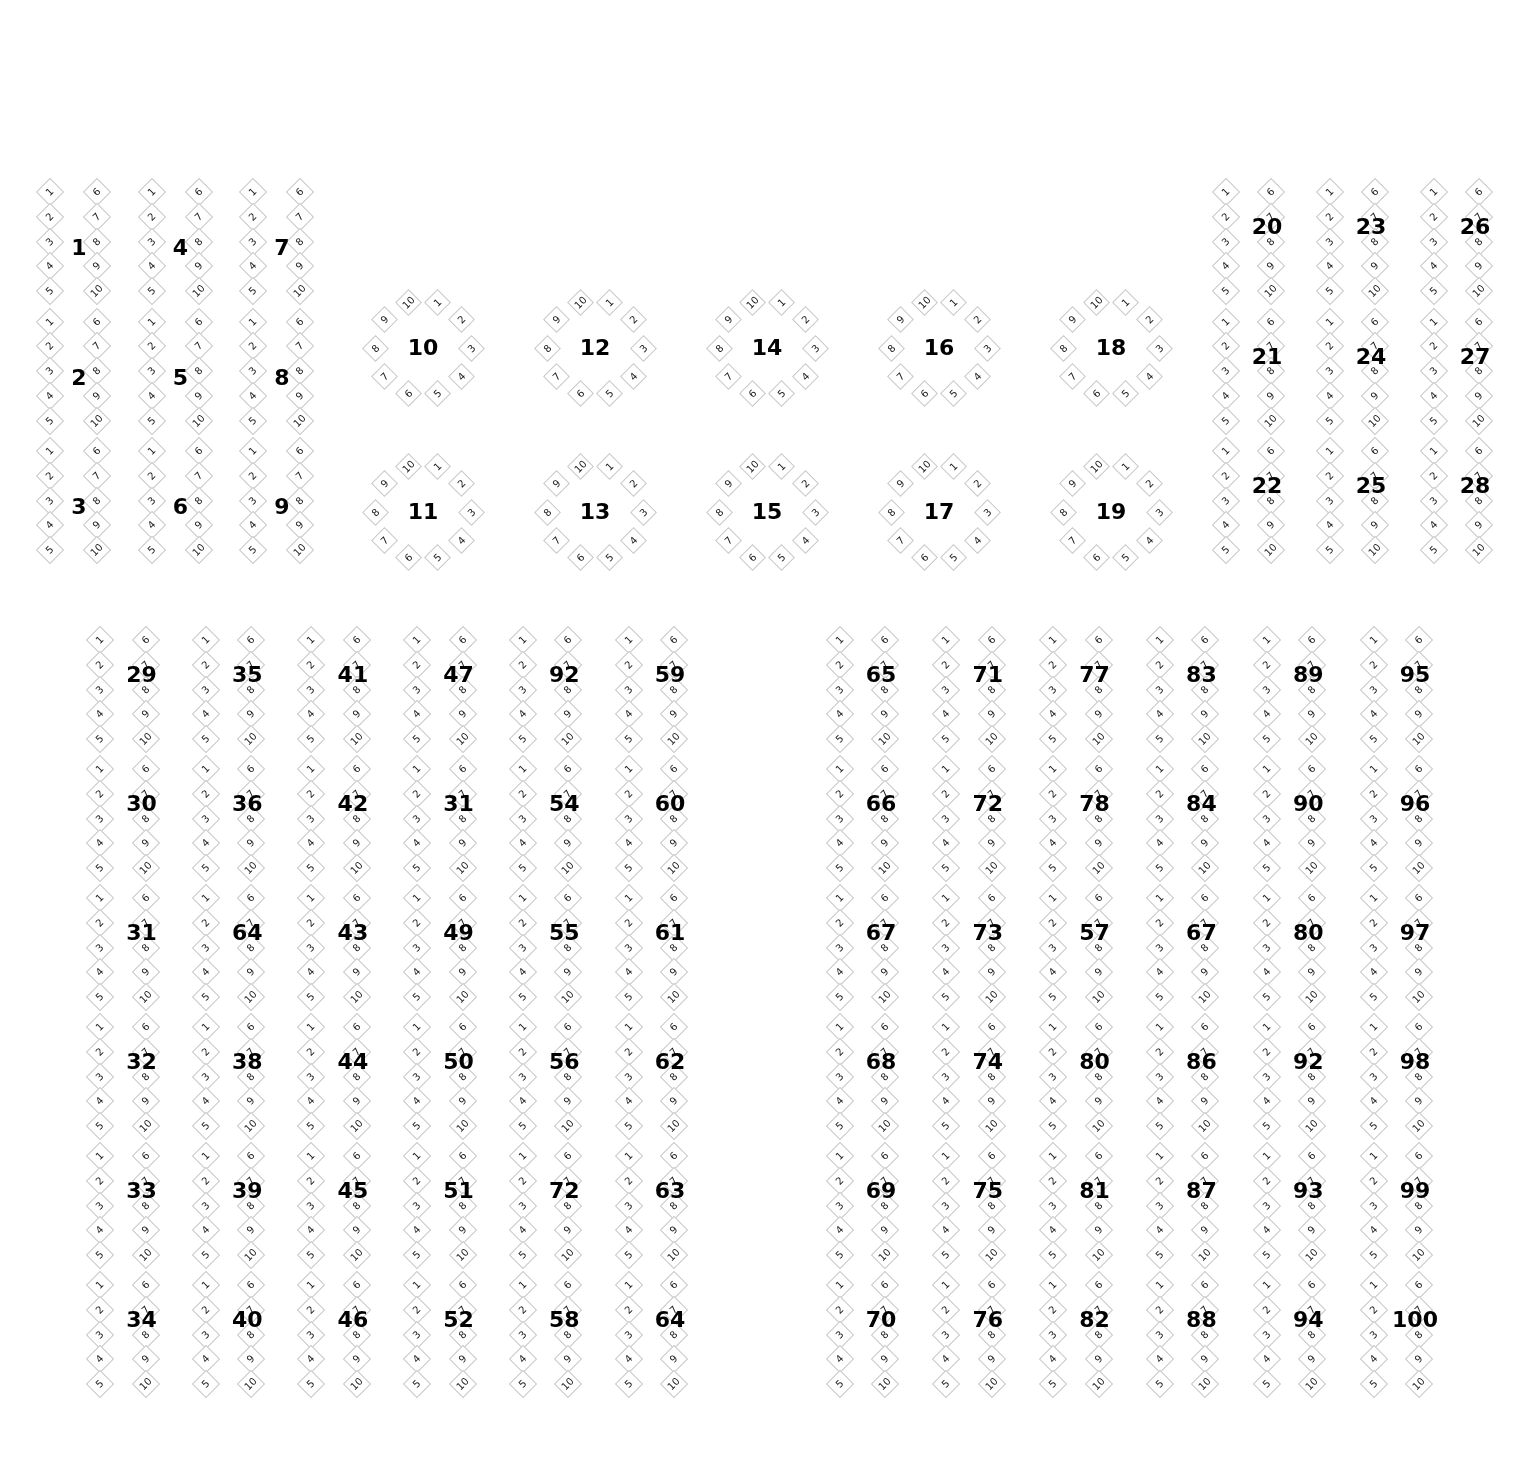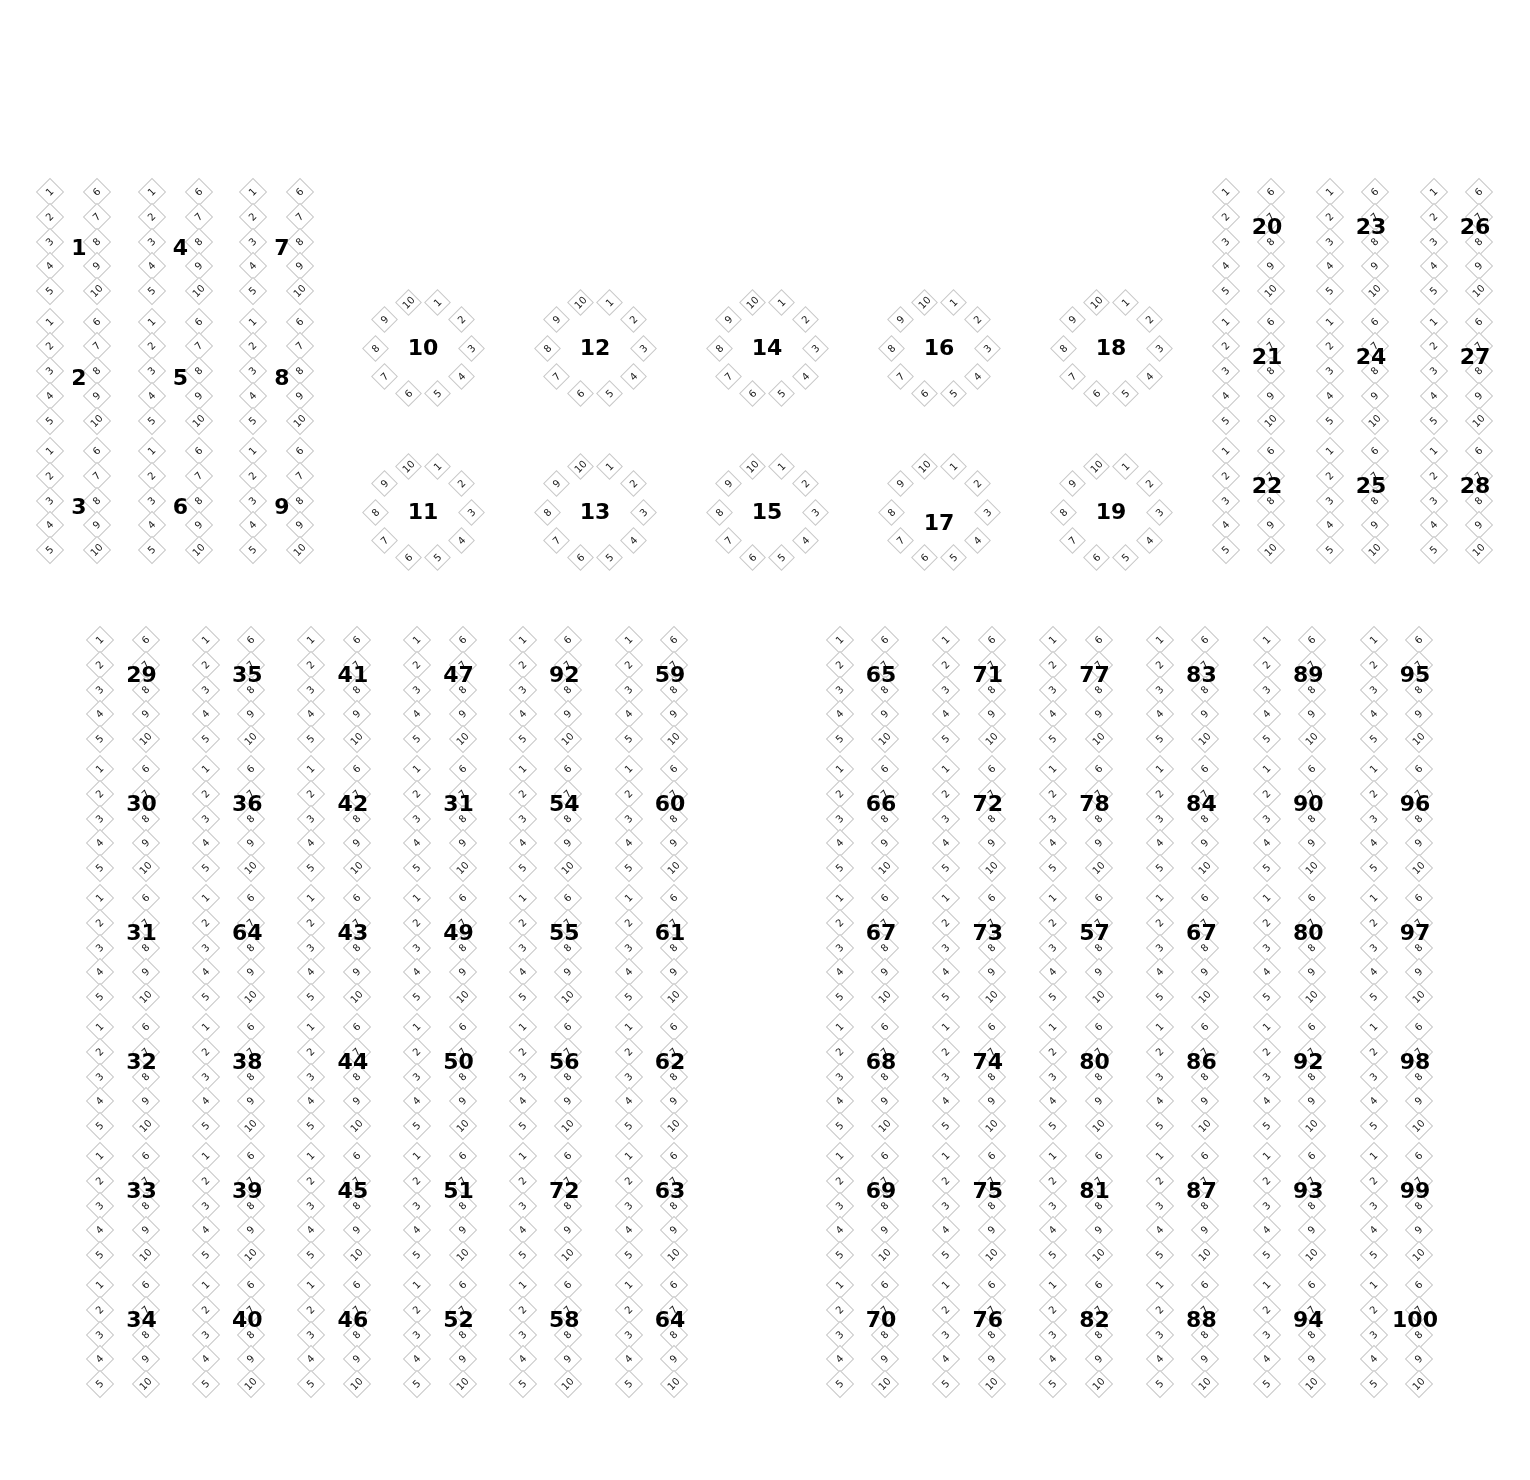--- a/index.html
+++ b/index.html
@@ -621,21 +621,21 @@
         </div>
         <div class="seat" style="left: 881.5px; top: 502.5px; width: 19px; height: 19px;">
           <span class="seat-num">8</span>
         </div>
         <div class="seat" style="left: 890.667px; top: 474.286px; width: 19px; height: 19px;">
           <span class="seat-num">9</span>
         </div>
         <div class="seat" style="left: 914.667px; top: 456.849px; width: 19px; height: 19px;">
           <span class="seat-num">10</span>
         </div>
-        <div class="table-label" style="left: 939px; top: 523px;">17</div>
+        <div class="table-label" style="left: 939px; top: 512px;">17</div>
       </div>
       <div>
         <div class="seat" style="left: 1116.33px; top: 456.849px; width: 19px; height: 19px;">
           <span class="seat-num">1</span>
         </div>
         <div class="seat" style="left: 1140.33px; top: 474.286px; width: 19px; height: 19px;">
           <span class="seat-num">2</span>
         </div>
         <div class="seat" style="left: 1149.5px; top: 502.5px; width: 19px; height: 19px;">
           <span class="seat-num">3</span>

